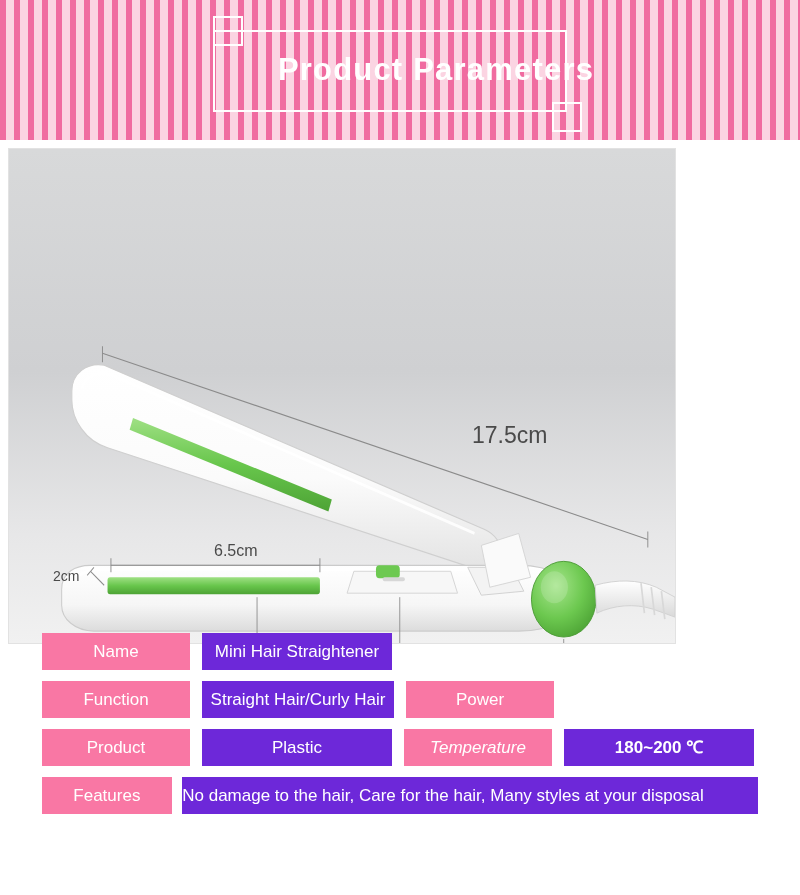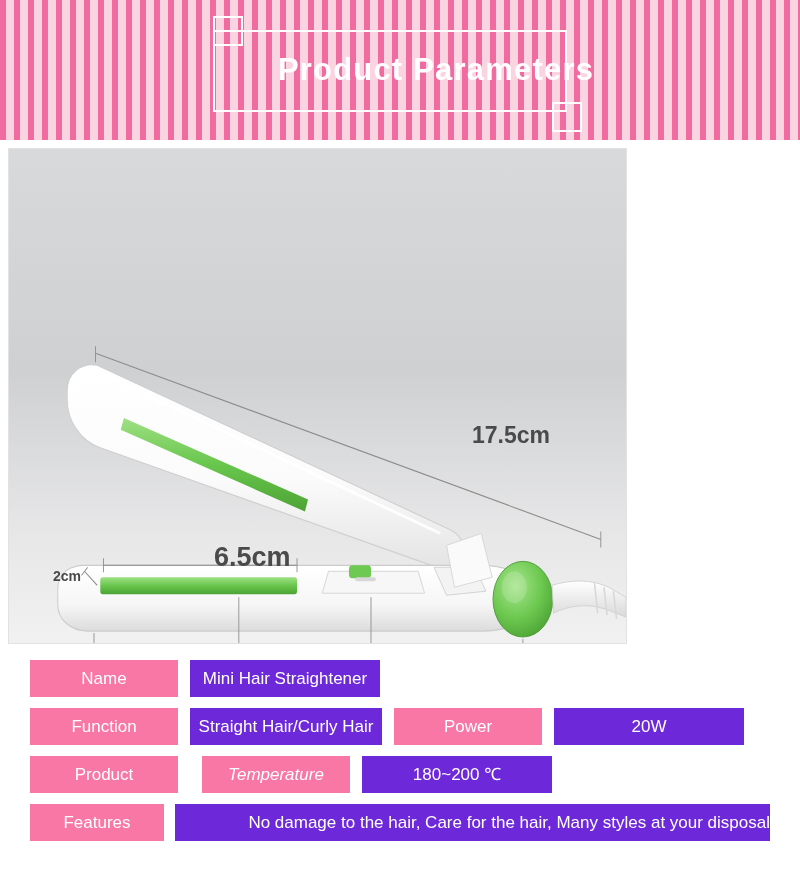--- a/index.html
+++ b/index.html
@@ -60,49 +60,48 @@
     font-weight: bold;
     letter-spacing: 1.2px;
     white-space: nowrap;
     margin-left: 36px;
   }
 
   
   .photo-panel {
     position: relative;
     margin: 8px 8px 0 8px;
-    width: 619px;
+    width: 668px;
     height: 496px;
     border: 1px solid #e2e2e2;
     box-sizing: border-box;
     background: linear-gradient(180deg, #d8d9da 0%, #cfd0d2 45%, #e7e7e8 78%, #f1f1f1 100%);
     overflow: hidden;
-    font-weight: bold;
   }
 
   
   .device { position: absolute; left: 0; top: 0; width: 100%; height: 100%; }
 
   .dim-label {
     position: absolute;
     color: #4a4a4a;
     font-size: 21px;
     white-space: nowrap;
   }
   .dim-175 { left: 463px; top: 273px; font-size: 23px; }
-  .dim-65  { left: 205px; top: 393px; font-size: 27px; }
+  .dim-65  { left: 205px; top: 393px; font-size: 16px; }
   .dim-2   { left: 44px;  top: 419px; font-size: 14px; }
 
   
   .spec {
     position: absolute;
     left: 0;
-    top: 660px;
+    top: 633px;
     width: 800px;
-    padding: 0 30px;
+    padding: 0 42px;
     box-sizing: border-box;
   }
   .spec-row {
     display: flex;
     align-items: center;
     margin-bottom: 11px;
     height: 37px;
   }
   .cell {
     height: 37px;
@@ -114,25 +113,25 @@
     white-space: nowrap;
     overflow: hidden;
   }
   .label-cell { background: #f977a4; width: 148px; }
   .value-cell { background: #6d28d9; }
   .gap { width: 12px; }
 
   .v-name { width: 190px; }
   .v-function { width: 192px; }
   .v-material { width: 190px; }
-  .v-features { width: 657px; text-align: right; }
+  .v-features { width: 657px; text-align: left; }
   .l-power { width: 148px; }
   .v-power { width: 190px; }
   .l-temp { width: 148px; font-style: italic; }
-  .v-temp { width: 190px; }
+  .v-temp { width: 190px; font-weight: bold; }
 </style>
 </head>
 <body>
 
 <div class="banner">
   <div class="banner-frame"></div>
   <div class="banner-sq tl"></div>
   <div class="banner-sq br"></div>
   <div class="banner-title">Product Parameters</div>
 </div>
@@ -243,26 +242,26 @@
     <div class="cell value-cell v-name">Mini Hair Straightener</div>
   </div>
 
   <div class="spec-row">
     <div class="cell label-cell">Function</div>
     <div class="gap"></div>
     <div class="cell value-cell v-function">Straight Hair/Curly Hair</div>
     <div class="gap"></div>
     <div class="cell label-cell l-power">Power</div>
     <div class="gap"></div>
-    <div class="cell value-cell v-power">20W</div>
   </div>
 
   <div class="spec-row">
     <div class="cell label-cell">Product</div>
     <div class="gap"></div>
+    <div class="cell value-cell v-material">Plastic</div>
     <div class="gap"></div>
     <div class="cell label-cell l-temp">Temperature</div>
     <div class="gap"></div>
     <div class="cell value-cell v-temp">180~200 ℃</div>
   </div>
 
   <div class="spec-row">
     <div class="cell label-cell">Features</div>
     <div class="gap"></div>
     <div class="cell value-cell v-features">No damage to the hair, Care for the hair, Many styles at your disposal</div>

